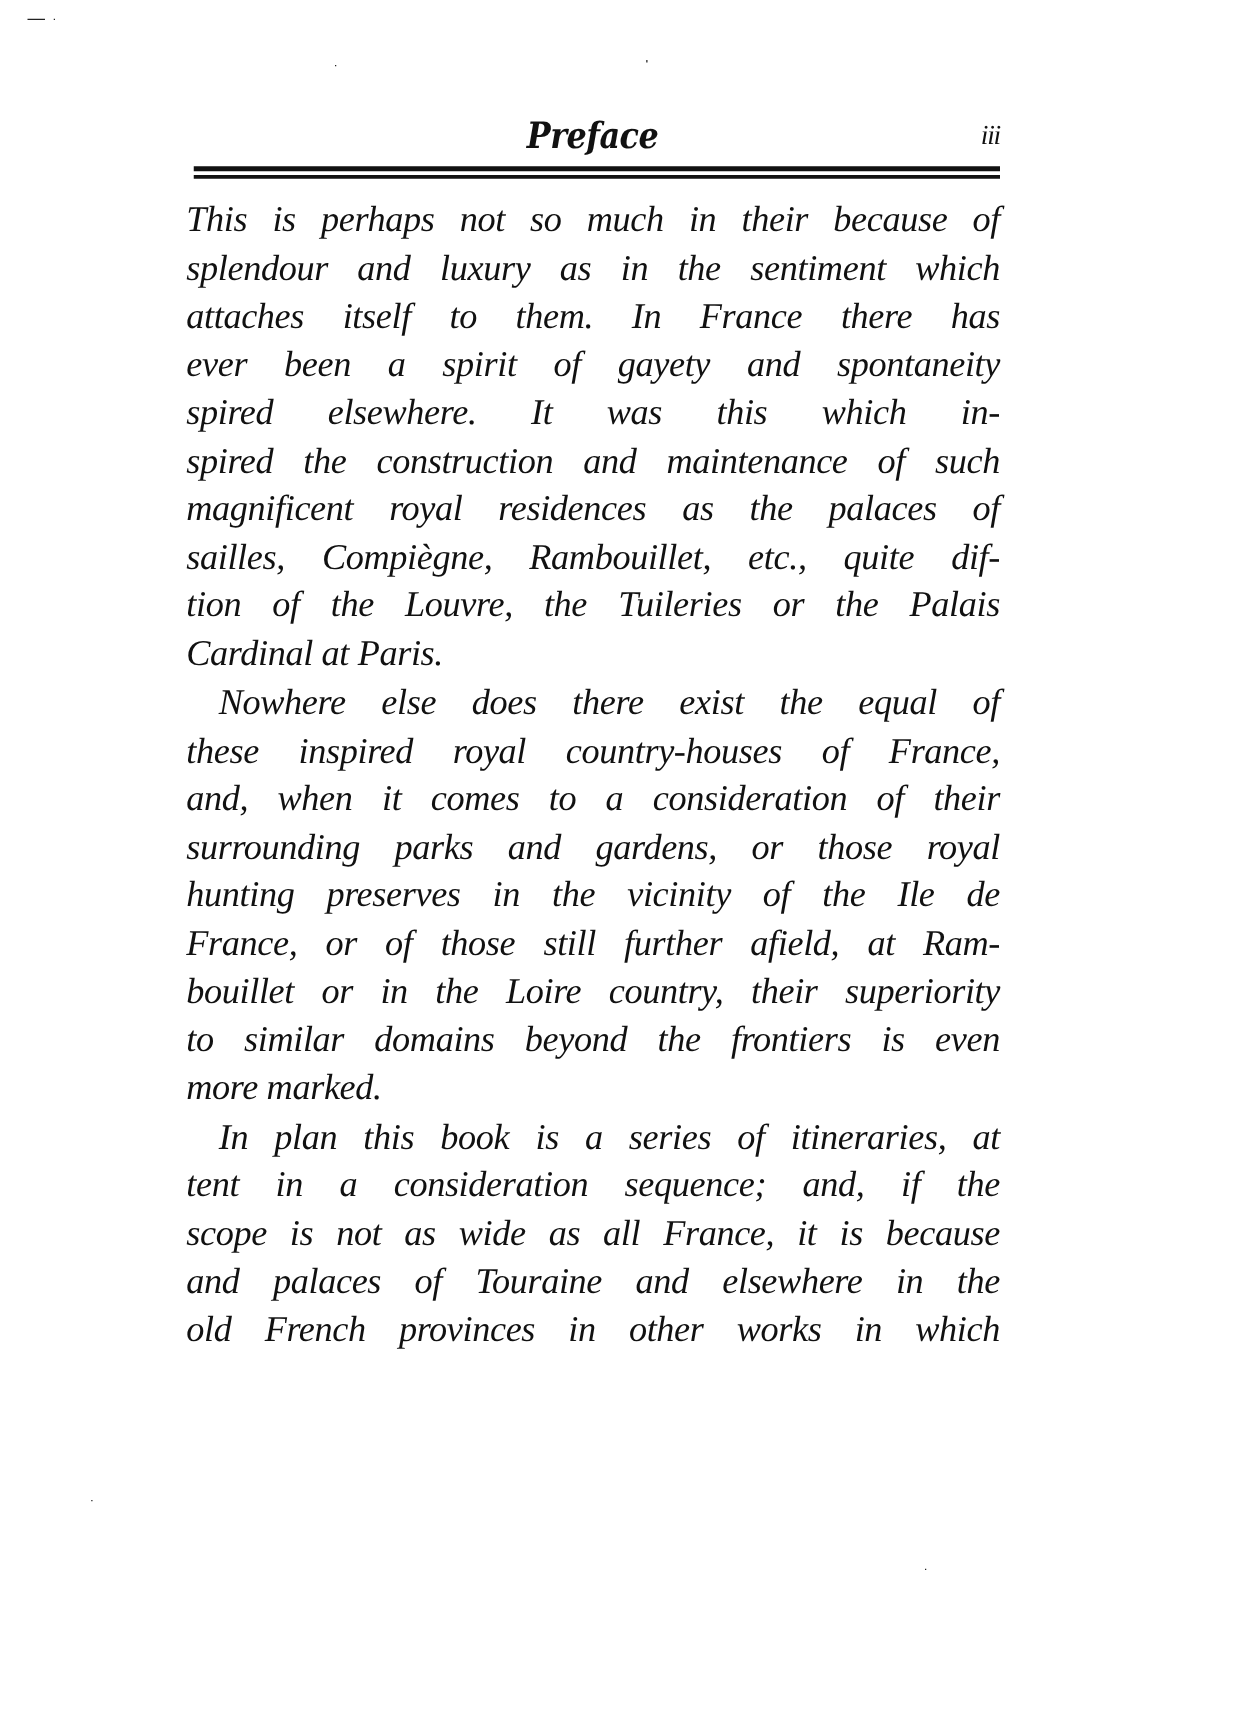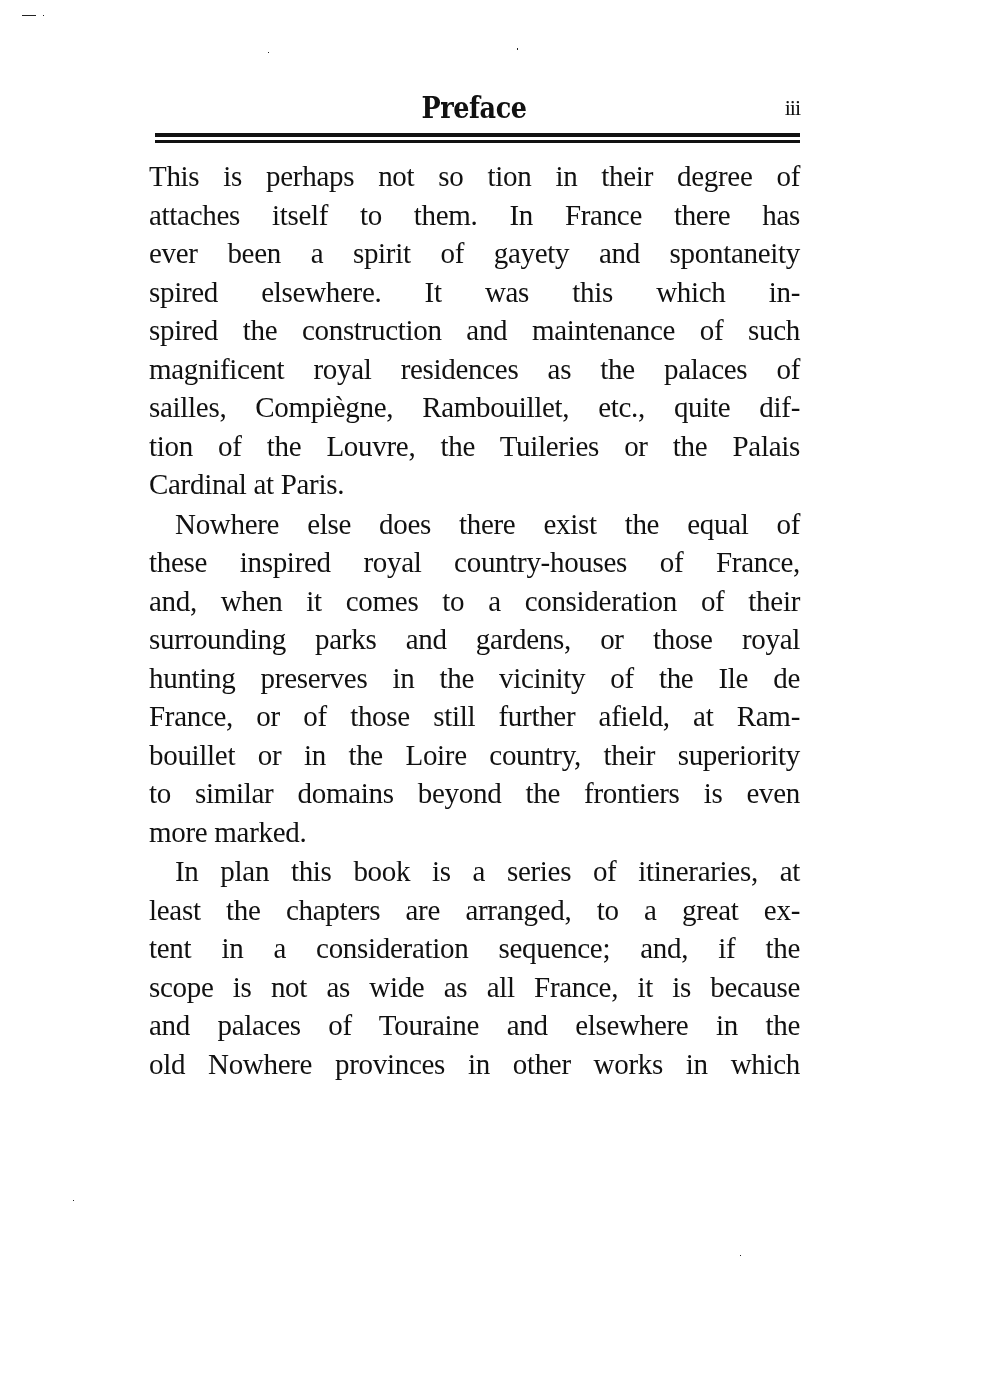--- a/index.html
+++ b/index.html
@@ -13,20 +13,21 @@
       position: relative;
       overflow: hidden;
       font-family: "Liberation Serif", "DejaVu Serif", serif;
       color: #111111;
     }
     .page {
       position: absolute;
       left: 0; top: 0;
       width: 1000px; height: 1376px;
       background: #ffffff;
+      font-style: italic;
     }
     .speck {
       position: absolute;
       background: #222;
     }
     .header {
       position: absolute;
       left: 148px;
       top: 88px;
       width: 652px;
@@ -104,21 +105,22 @@
   <div class="header">
     <div class="running-title">Preface</div>
     <div class="page-number">iii</div>
   </div>
 
   <div class="rule rule-top"></div>
   <div class="rule rule-bottom"></div>
 
   <div class="body-text">
     <div>
-      <span class="line">This is perhaps not so tion in their degree of</span>
+      <span class="line">This is perhaps not so much in their because of</span>
+      <span class="line">splendour and luxury as in the sentiment which</span>
       <span class="line">attaches itself to them. In France there has</span>
       <span class="line">ever been a spirit of gayety and spontaneity</span>
       <span class="line">spired elsewhere. It was this which in-</span>
       <span class="line">spired the construction and maintenance of such</span>
       <span class="line">magnificent royal residences as the palaces of</span>
       <span class="line">sailles, Compiègne, Rambouillet, etc., quite dif-</span>
       <span class="line">tion of the Louvre, the Tuileries or the Palais</span>
       <span class="line last">Cardinal at Paris.</span>
     </div>
     <span class="para-gap"></span>
@@ -129,20 +131,19 @@
       <span class="line">surrounding parks and gardens, or those royal</span>
       <span class="line">hunting preserves in the vicinity of the Ile de</span>
       <span class="line">France, or of those still further afield, at Ram-</span>
       <span class="line">bouillet or in the Loire country, their superiority</span>
       <span class="line">to similar domains beyond the frontiers is even</span>
       <span class="line last">more marked.</span>
     </div>
     <span class="para-gap"></span>
     <div>
       <span class="line indent">In plan this book is a series of itineraries, at</span>
-      <span class="line">least the chapters are arranged, to a great ex-</span>
       <span class="line">tent in a consideration sequence; and, if the</span>
       <span class="line">scope is not as wide as all France, it is because</span>
       <span class="line">and palaces of Touraine and elsewhere in the</span>
-      <span class="line">old Nowhere provinces in other works in which</span>
+      <span class="line">old French provinces in other works in which</span>
     </div>
   </div>
 </div>
 
 </body></html>

